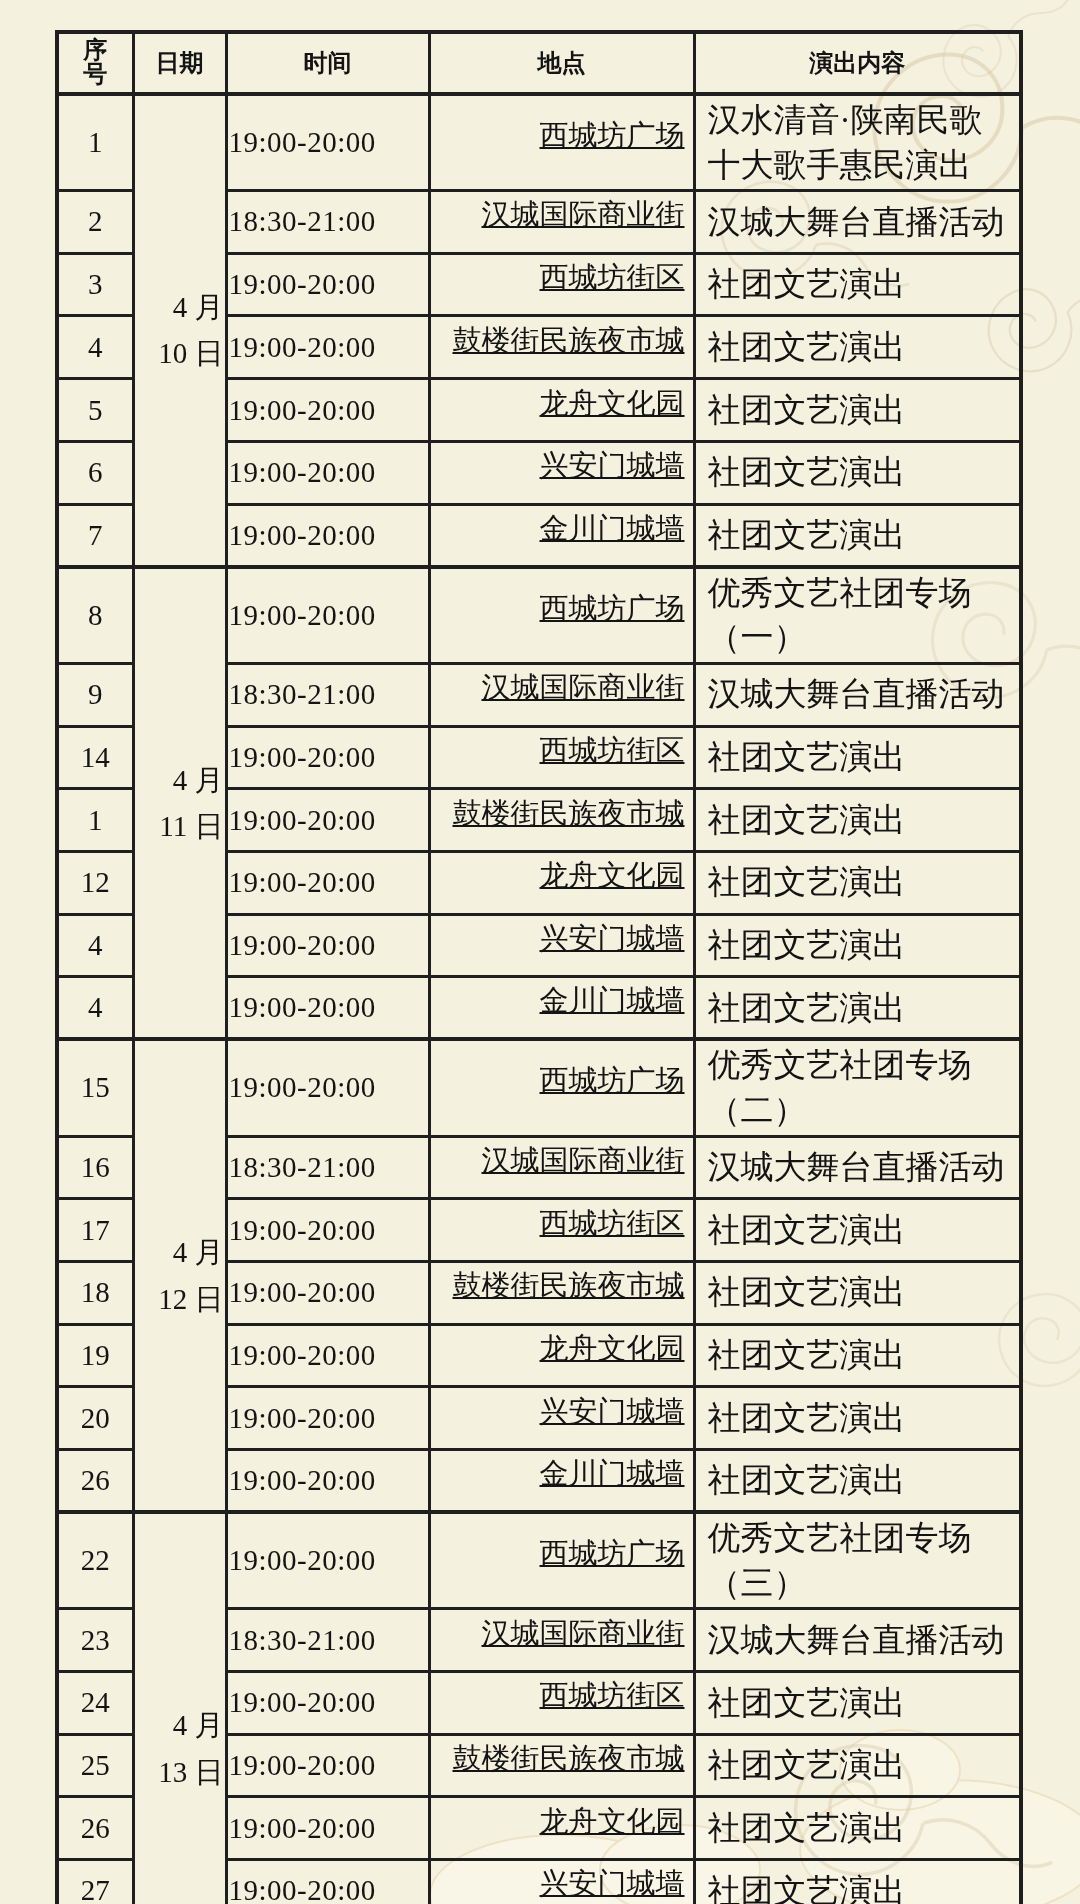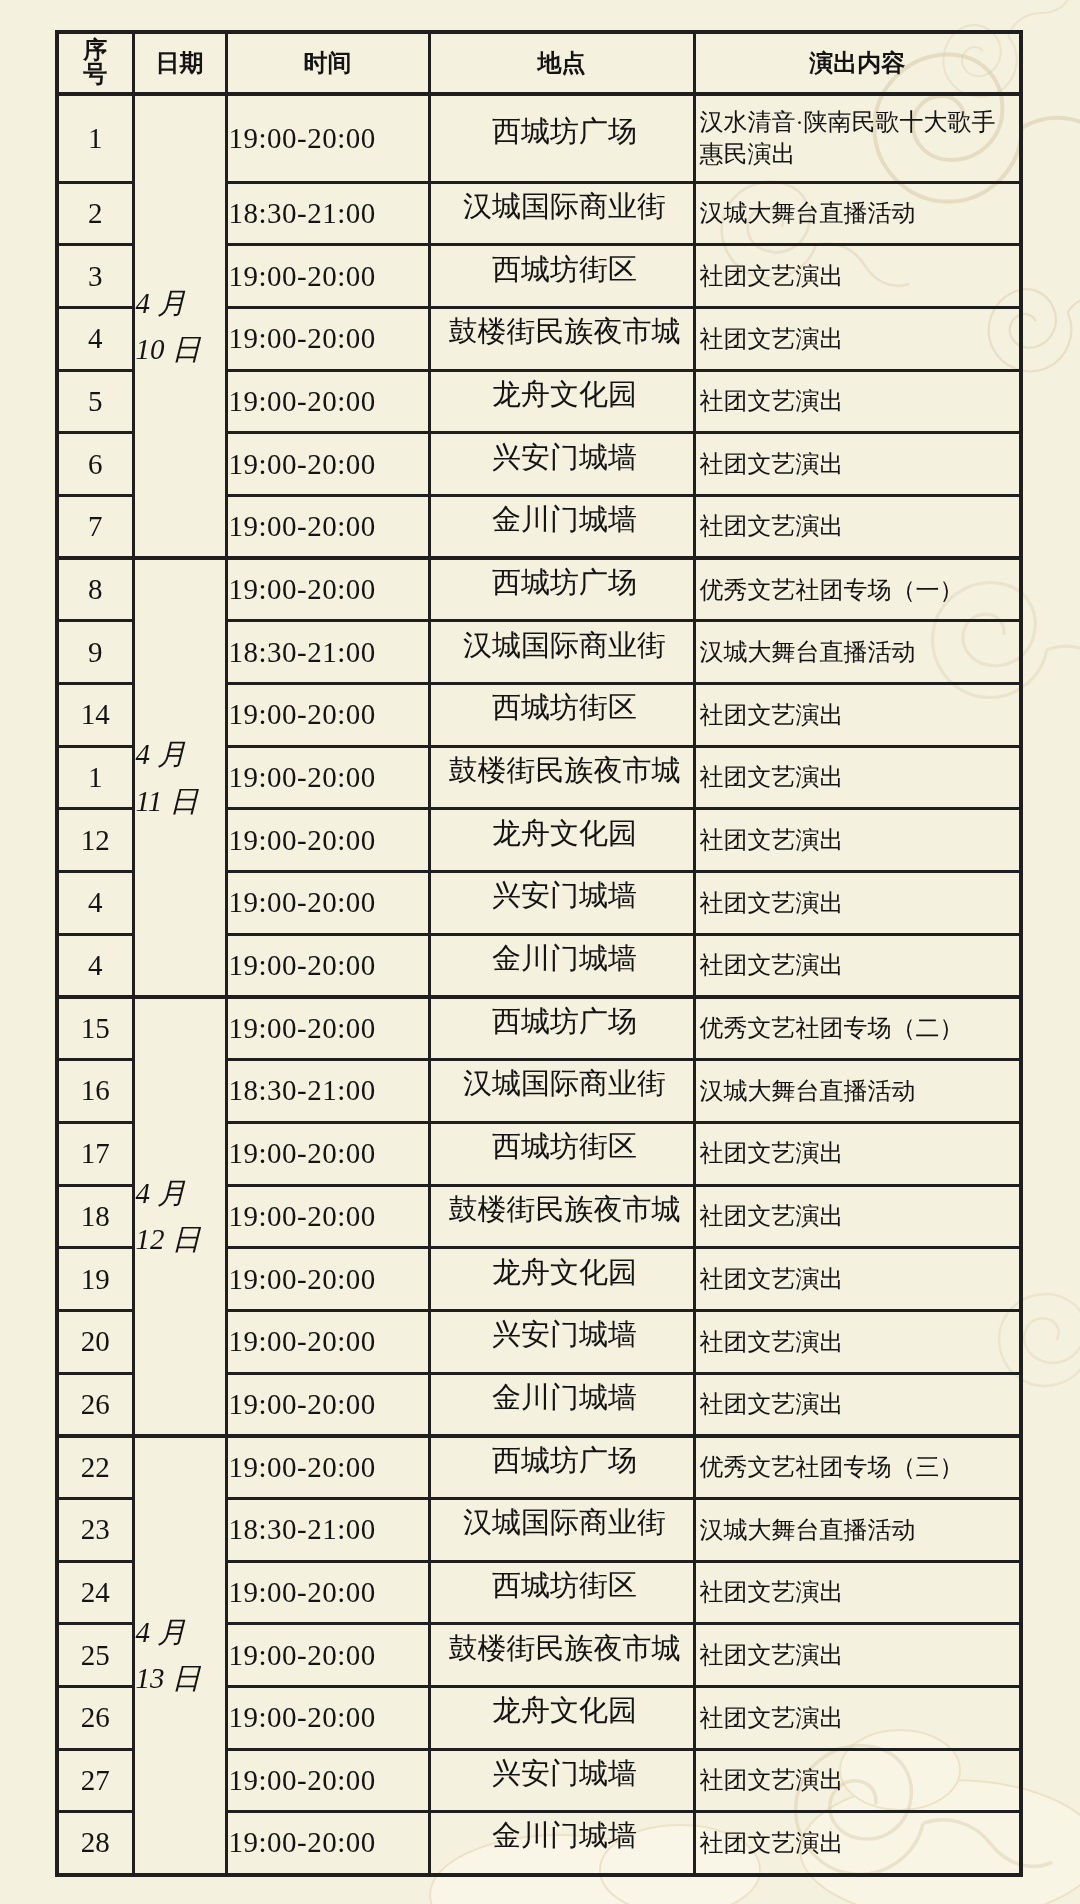--- a/index.html
+++ b/index.html
@@ -39,31 +39,30 @@
     width:1.06em;
     word-break:break-all;
     line-height:1.02;
   }
   tbody tr{height:62.7px;}
   tbody tr.first-row{height:88px;}
   tbody tr.group-start td{border-top:4px solid #1f1f1f;}
   td{font-size:29px;}
   .no-cell{text-align:center;}
   .date-cell{
-    text-align:left;
+    text-align:right;
     white-space:pre-line;
     line-height:1.6;
-    font-style:italic;
   }
   .time-cell{letter-spacing:0.5px;}
-  .loc-cell{text-align:center;padding:2px 8px 15px 14px;}
+  .loc-cell{text-align:right;padding:2px 8px 15px 14px;text-decoration:underline;}
   .content-cell{
     text-align:left;
-    padding:2px 4px 2px 4px;
-    font-size:24px;
+    padding:2px 4px 2px 12px;
+    font-size:33px;
     line-height:1.35;
   }
 </style>
 </head>
 <body>
 
 <div class="page">
 
   <svg class="clouds" width="1080" height="1904" viewBox="0 0 1080 1904">
     <defs>

